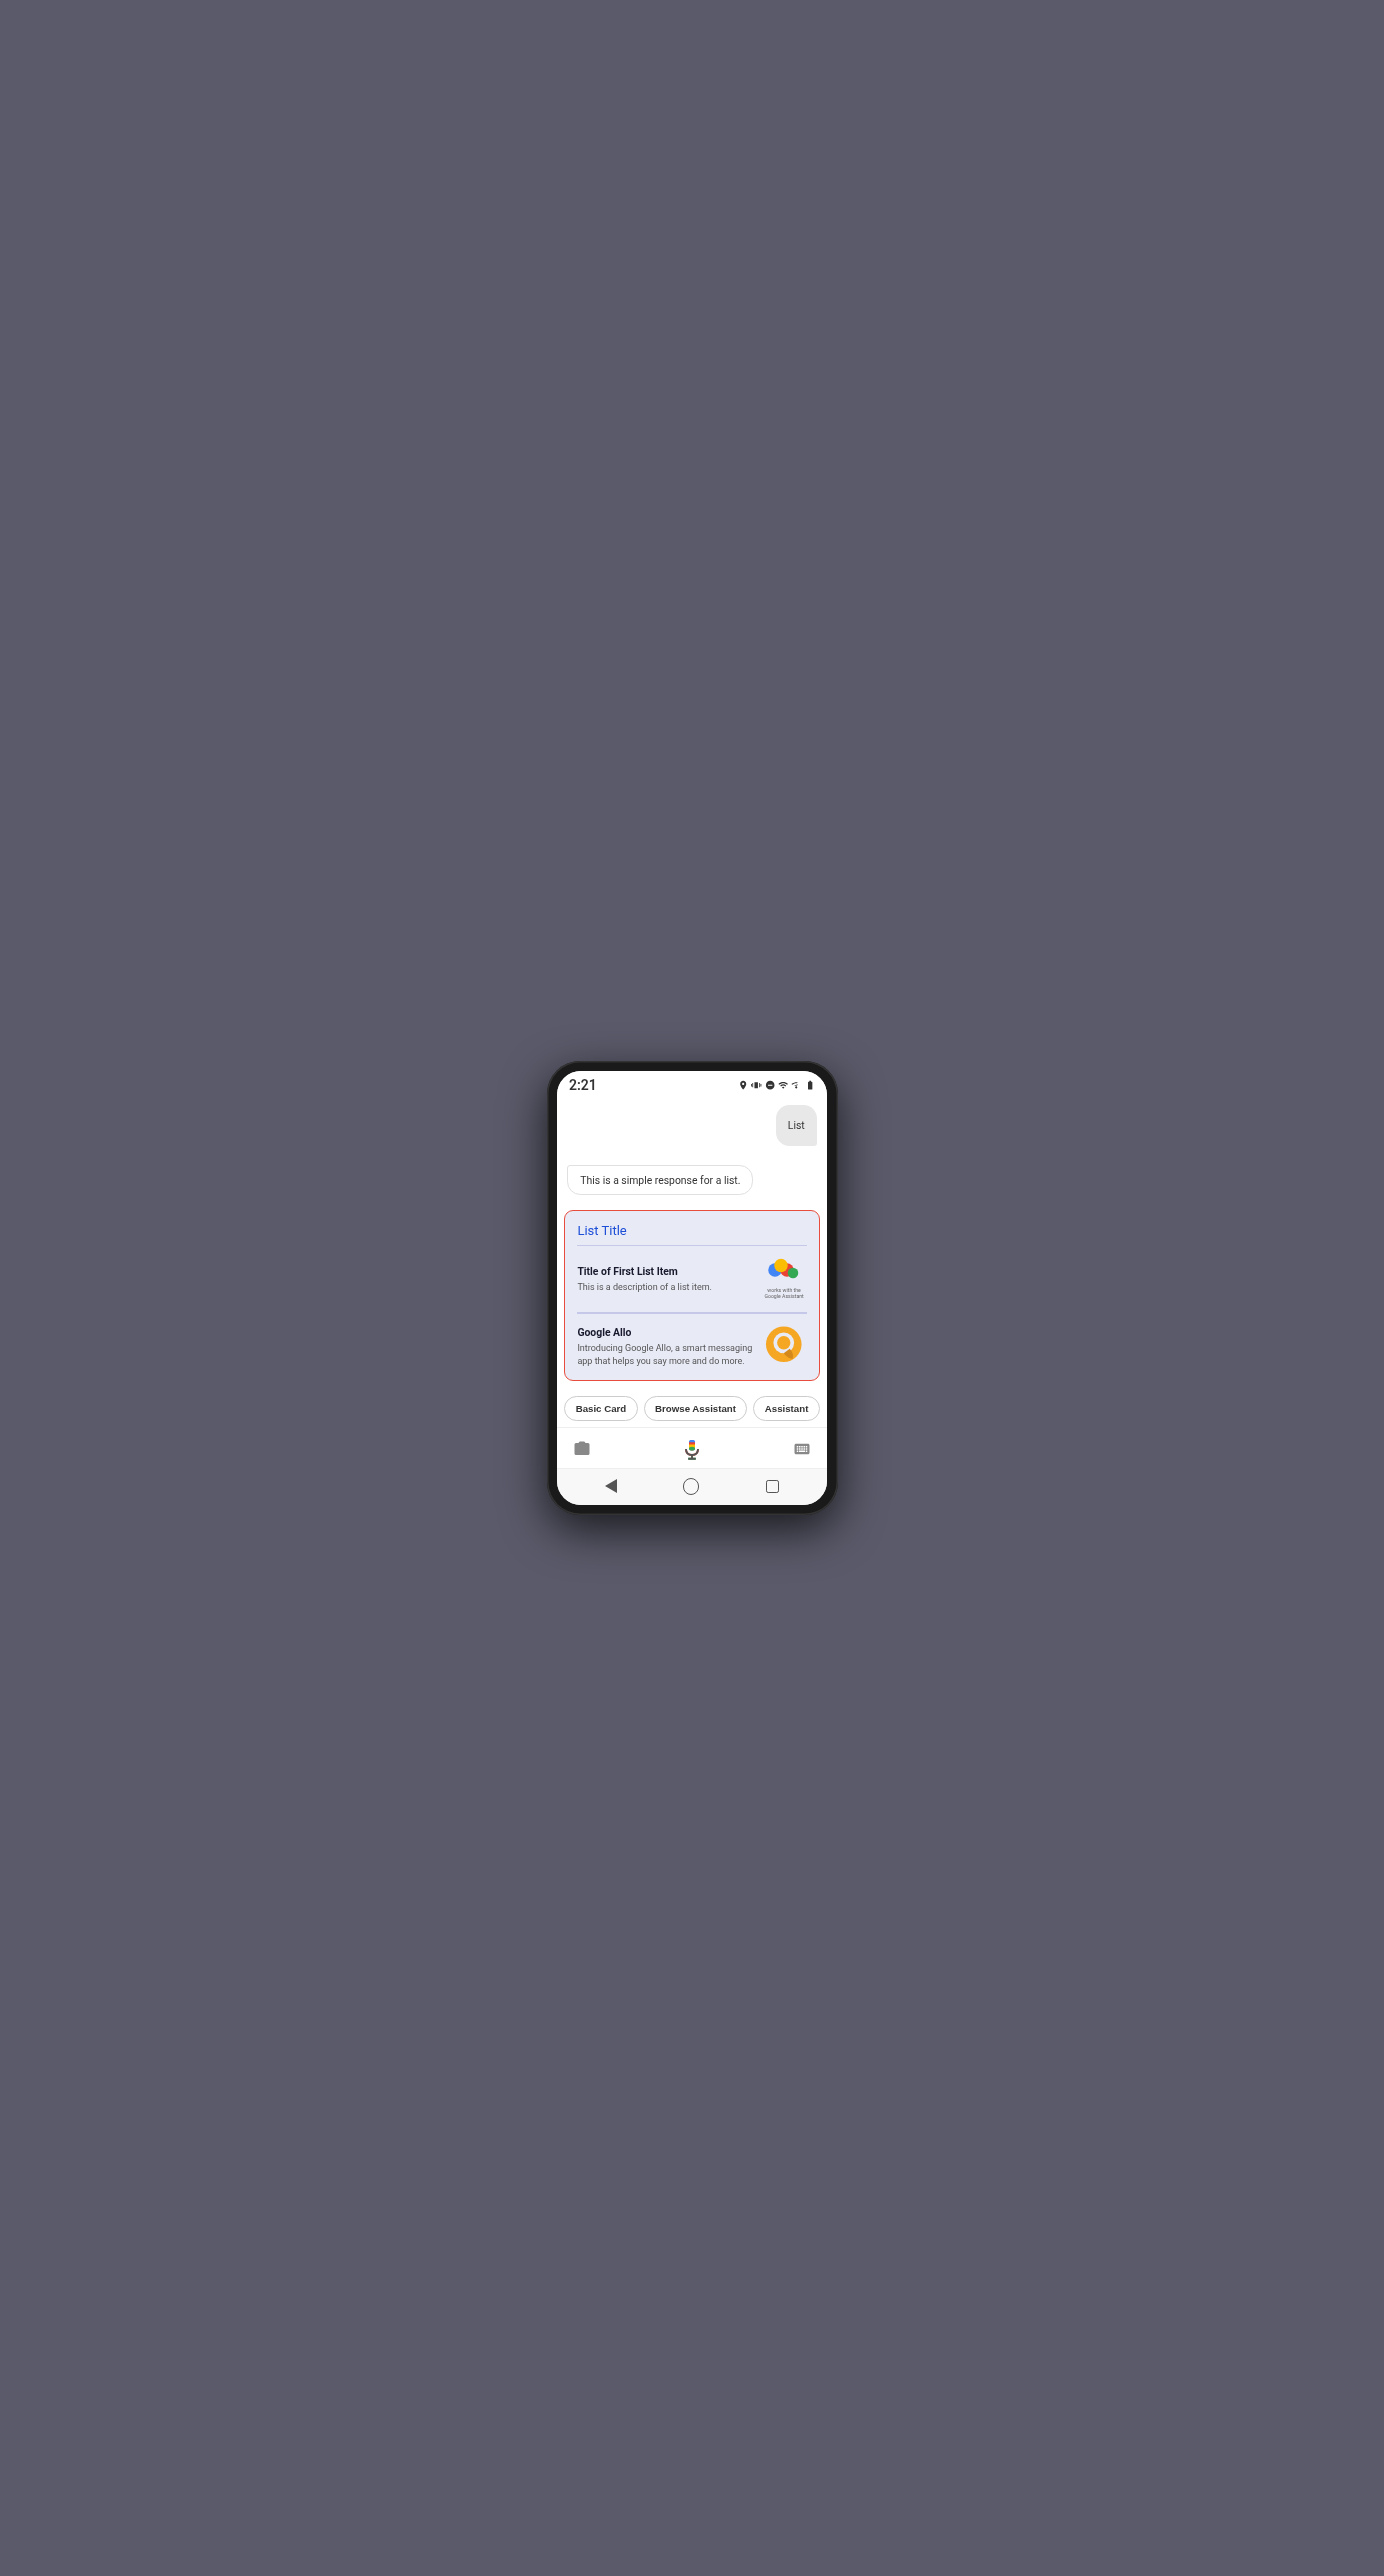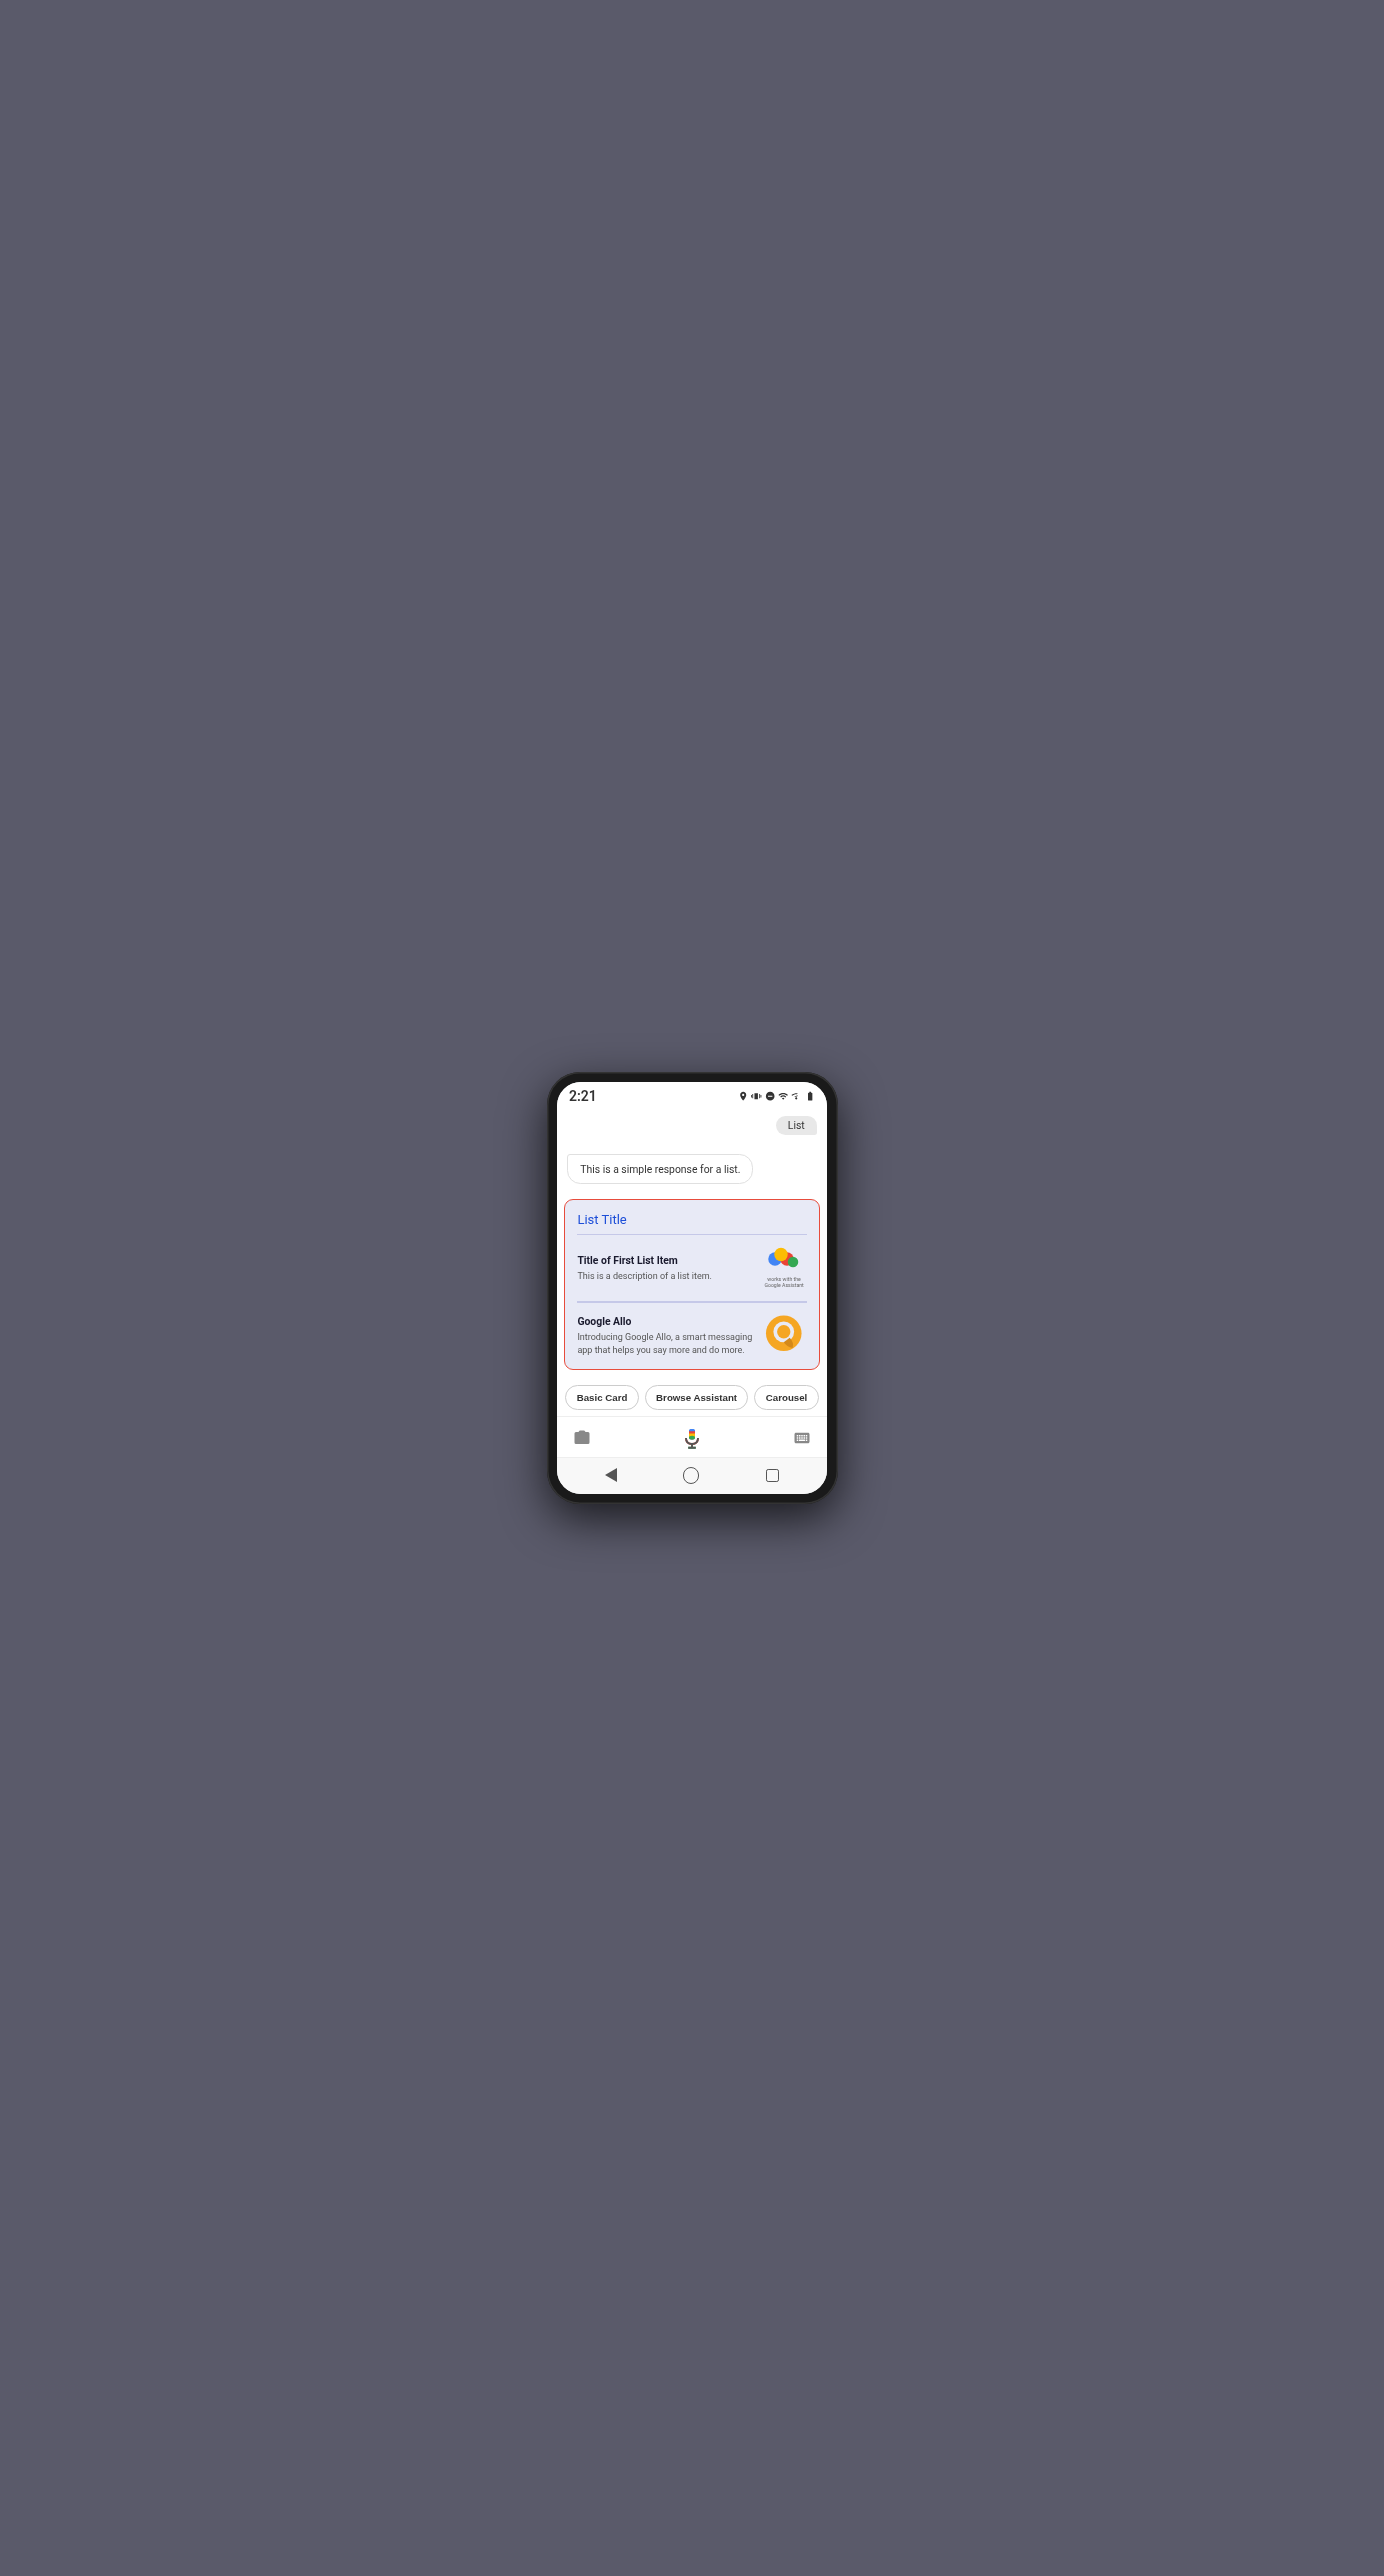--- a/index.html
+++ b/index.html
@@ -79,21 +79,21 @@
 
     
     .chat-area {
       background: #fff;
       padding: 7.5px 10.4px 10.4px;
     }
 
     .chat-bubble-user {
       background: #e8e8e8;
       border-radius: 13.4px 13.4px 3px 13.4px;
-      padding: 3px 12px;
+      padding: 14px 12px;
       font-size: 10.4px;
       color: #333;
       display: inline-block;
       float: right;
       margin-bottom: 0;
     }
 
     .clearfix::after { content: ''; display: block; clear: both; }
 
     .chat-bubble-bot {
@@ -339,21 +339,21 @@
             </svg>
           </div>
         </div>
 
       </div>
     </div>
 
     <div class="bottom-chips">
       <button class="chip">Basic Card</button>
       <button class="chip">Browse Assistant</button>
-      <button class="chip">Carousel</button>
+      <button class="chip">Assistant</button>
     </div>
 
     <div class="bottom-bar">
 
       <div class="bottom-icon">
         <svg width="18" height="18" viewBox="0 0 24 24" fill="#888">
           <path d="M12 15.2A3.2 3.2 0 1 1 15.2 12 3.2 3.2 0 0 1 12 15.2m0-8A4.8 4.8 0 1 0 16.8 12 4.8 4.8 0 0 0 12 7.2M20 4H16.83L15 2H9L7.17 4H4a2 2 0 0 0-2 2v12a2 2 0 0 0 2 2h16a2 2 0 0 0 2-2V6a2 2 0 0 0-2-2z"></path>
         </svg>
       </div>
 

